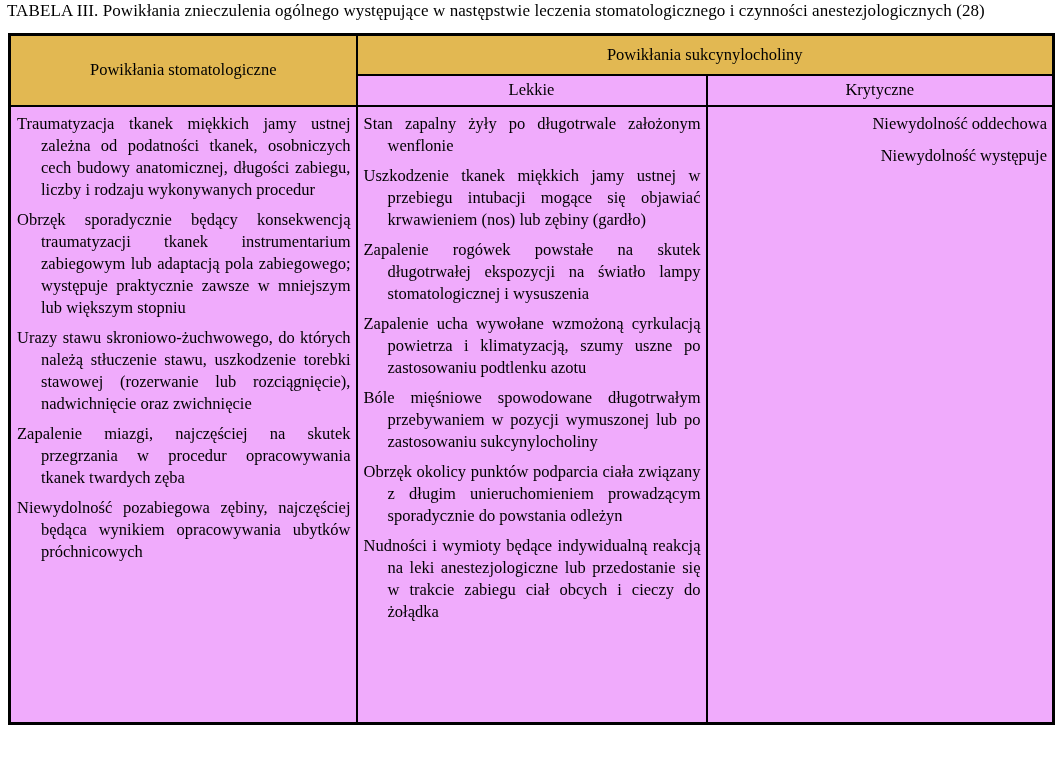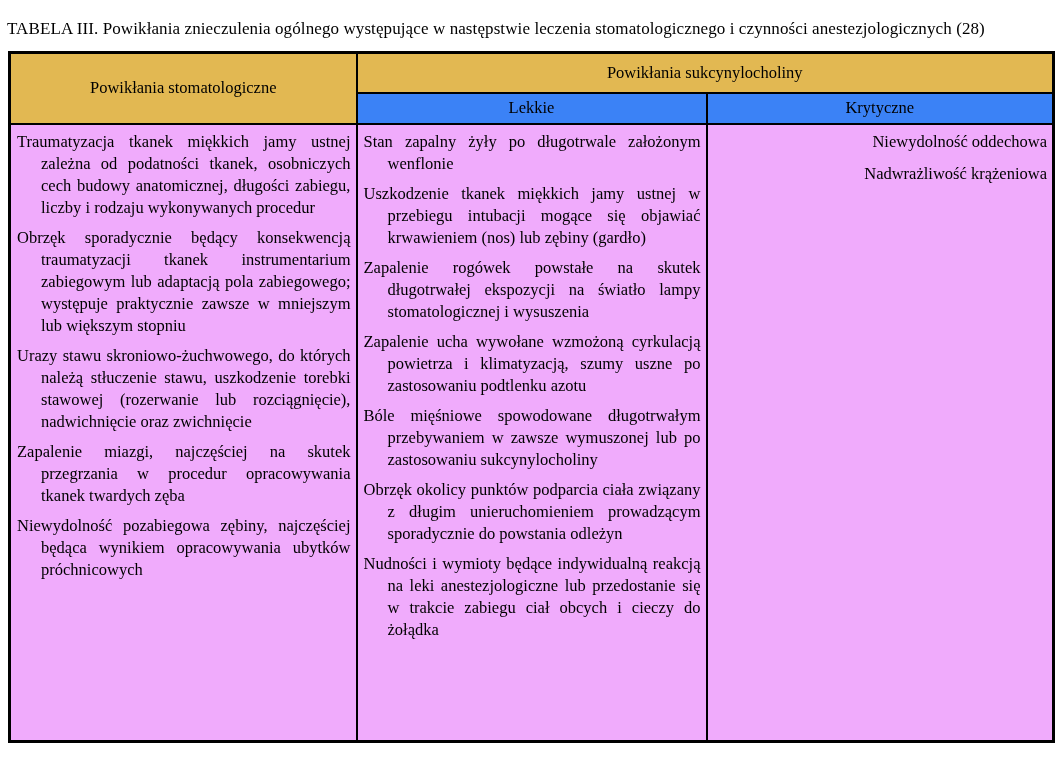--- a/index.html
+++ b/index.html
@@ -11,21 +11,21 @@
     color: #000000;
     font-family: "Liberation Serif", "DejaVu Serif", serif;
   }
   .page {
     position: relative;
     width: 1059px;
     height: 762px;
     overflow: hidden;
   }
   .caption {
-    margin: 18px 8px 0 7px;
+    margin: 0 8px 0 7px;
     font-size: 17px;
     line-height: 22px;
     text-align: justify;
     letter-spacing: 0.1px;
   }
   table.complications {
     margin: 11px 7px 0 8px;
     width: 1044px;
     border-collapse: collapse;
     table-layout: fixed;
@@ -39,21 +39,21 @@
   }
   table.complications { border: 3px solid #000000; }
   th.hdr-main {
     background: #e2b852;
     text-align: center;
     vertical-align: middle;
     height: 40px;
     padding: 2px 6px;
   }
   th.hdr-sub {
-    background: #3b82f6;
+    background: #f0abfc;
     text-align: center;
     vertical-align: middle;
     height: 31px;
     padding: 2px 6px;
   }
   td.body-cell {
     background: #f0abfc;
     vertical-align: top;
     height: 618px;
     padding: 6px 5px 6px 6px;
@@ -100,25 +100,25 @@
           <p class="para">Obrzęk sporadycznie będący konsekwencją traumatyzacji tkanek instrumentarium zabiegowym lub adaptacją pola zabiegowego; występuje praktycznie zawsze w mniejszym lub większym stopniu</p>
           <p class="para">Urazy stawu skroniowo-żuchwowego, do których należą stłuczenie stawu, uszkodzenie torebki stawowej (rozerwanie lub rozciągnięcie), nadwichnięcie oraz zwichnięcie</p>
           <p class="para">Zapalenie miazgi, najczęściej na skutek przegrzania w procedur opracowywania tkanek twardych zęba</p>
           <p class="para">Niewydolność pozabiegowa zębiny, najczęściej będąca wynikiem opracowywania ubytków próchnicowych</p>
         </td>
         <td class="body-cell">
           <p class="para">Stan zapalny żyły po długotrwale założonym wenflonie</p>
           <p class="para">Uszkodzenie tkanek miękkich jamy ustnej w przebiegu intubacji mogące się objawiać krwawieniem (nos) lub zębiny (gardło)</p>
           <p class="para">Zapalenie rogówek powstałe na skutek długotrwałej ekspozycji na światło lampy stomatologicznej i wysuszenia</p>
           <p class="para">Zapalenie ucha wywołane wzmożoną cyrkulacją powietrza i klimatyzacją, szumy uszne po zastosowaniu podtlenku azotu</p>
-          <p class="para">Bóle mięśniowe spowodowane długotrwałym przebywaniem w zawsze wymuszonej lub po zastosowaniu sukcynylocholiny</p>
+          <p class="para">Bóle mięśniowe spowodowane długotrwałym przebywaniem w pozycji wymuszonej lub po zastosowaniu sukcynylocholiny</p>
           <p class="para">Obrzęk okolicy punktów podparcia ciała związany z długim unieruchomieniem prowadzącym sporadycznie do powstania odleżyn</p>
           <p class="para">Nudności i wymioty będące indywidualną reakcją na leki anestezjologiczne lub przedostanie się w trakcie zabiegu ciał obcych i cieczy do żołądka</p>
         </td>
         <td class="body-cell">
           <p class="para-simple">Niewydolność oddechowa</p>
-          <p class="para-simple">Nadwrażliwość krążeniowa</p>
+          <p class="para-simple">Niewydolność występuje</p>
         </td>
       </tr>
     </tbody>
   </table>
 
 </div>
 
 </body></html>

